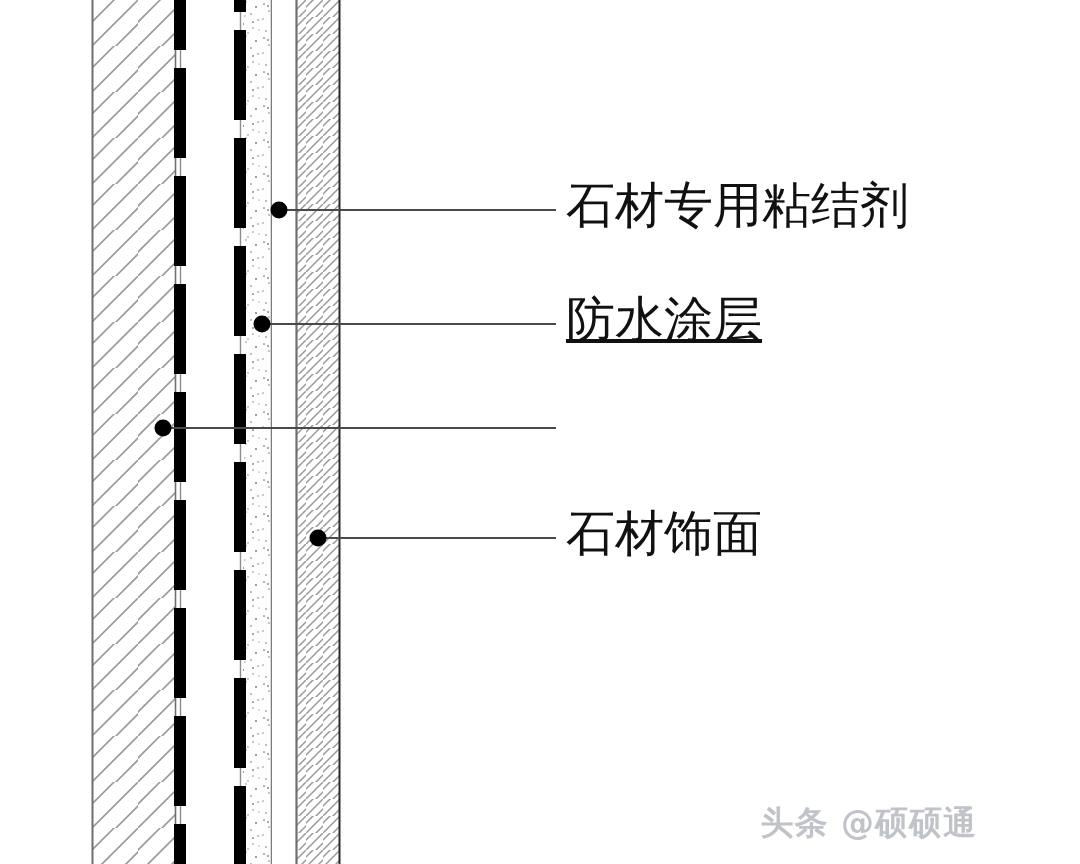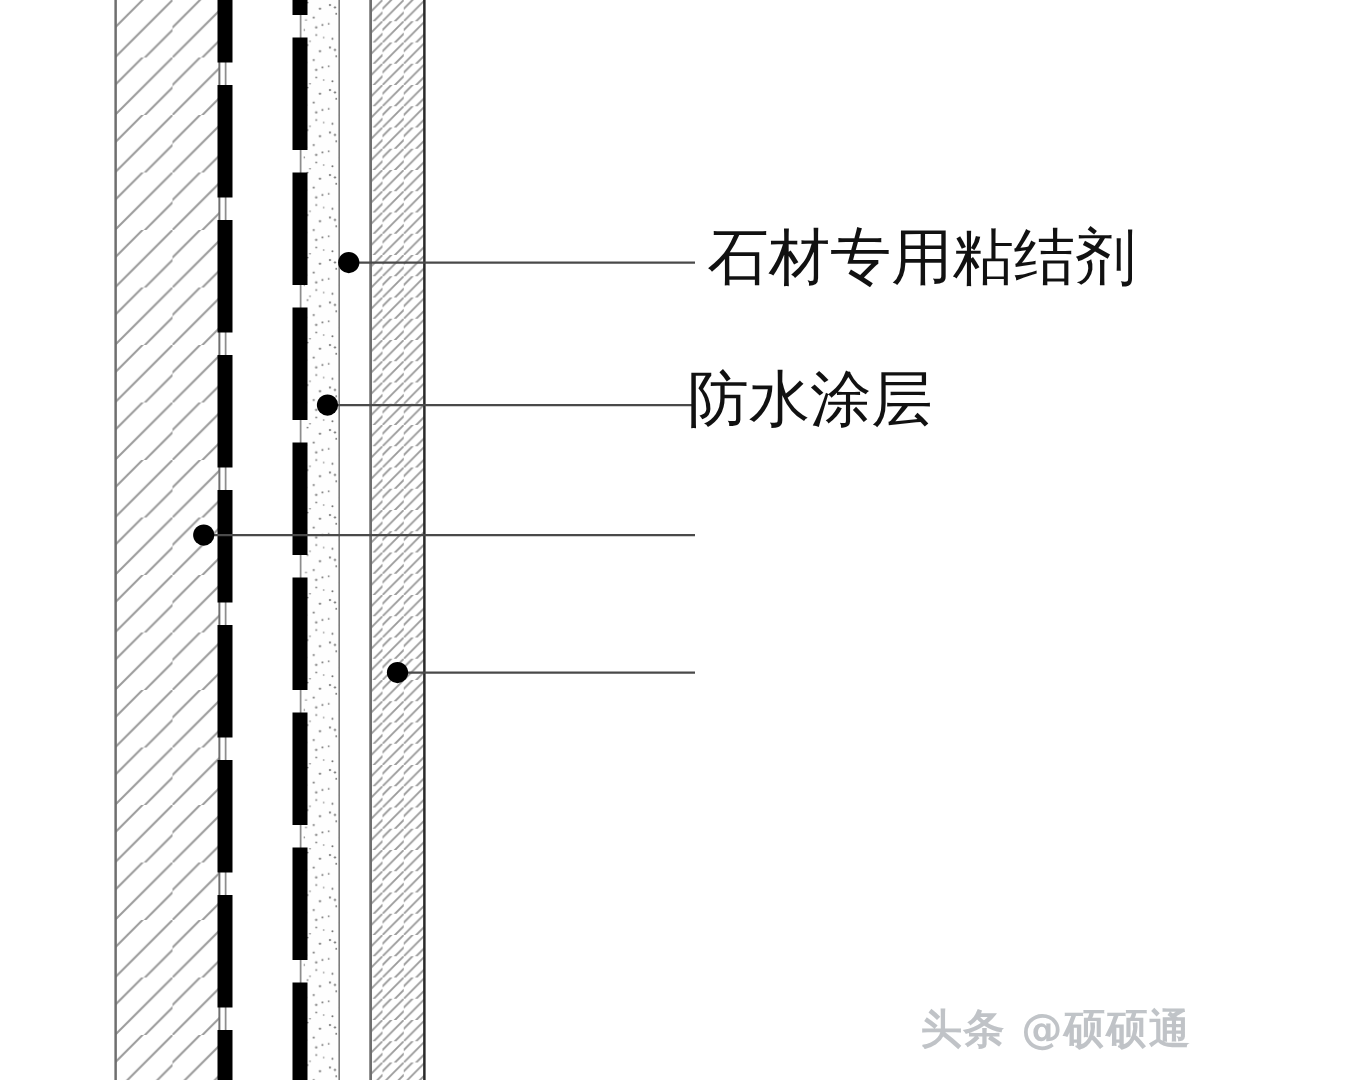--- a/index.html
+++ b/index.html
@@ -30,21 +30,21 @@
     white-space: nowrap;
     color: #111111;
     font-family: "DejaVu Sans", "Liberation Sans", sans-serif;
     font-size: 49px;
     line-height: 1;
     letter-spacing: 0px;
     font-weight: 500;
   }
   .watermark {
     position: absolute;
-    right: 32px;
+    right: 8px;
     bottom: 18px;
     font-size: 33px;
     color: #9aa0a6;
     opacity: 0.62;
     font-family: "DejaVu Sans", "Liberation Sans", sans-serif;
     font-weight: 700;
     letter-spacing: 1px;
     white-space: nowrap;
   }
 </style>
@@ -145,19 +145,20 @@
     </g>
 
     <g>
       <line x1="318" y1="538" x2="556" y2="538" stroke="#4a4a4a" stroke-width="1.8"></line>
       <circle cx="318" cy="538" r="8.5" fill="#000000"></circle>
     </g>
   </svg>
 
   <div class="label" style="left:566px; top:181px;">石材专用粘结剂</div>
 
-  <div class="label" style="left:550px; top:295px;">防水涂层</div>
+  <div class="label" style="left:566px; top:295px;text-decoration:underline;">防水涂层</div>
 
 
+  <div class="label" style="left:566px; top:509px;">石材饰面</div>
 
   <div class="watermark">头条 @硕硕通</div>
 
 </div>
 
 </body></html>

